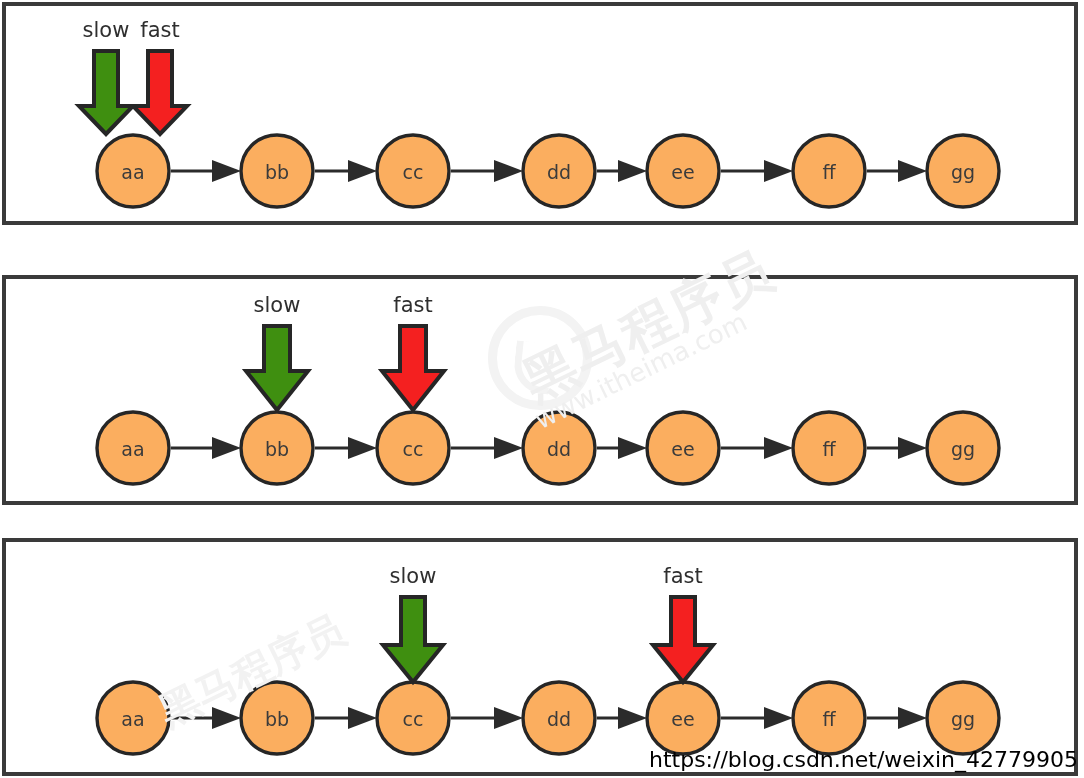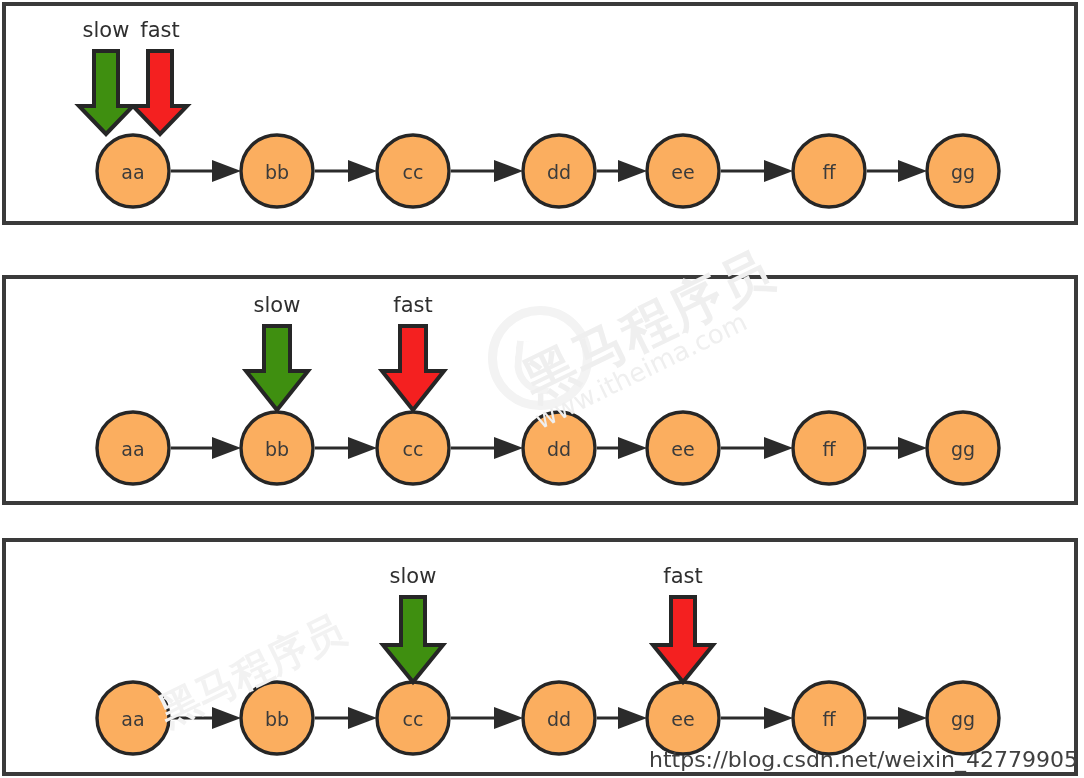--- a/index.html
+++ b/index.html
@@ -127,21 +127,21 @@
     transform: rotate(-26deg);
     transform-origin: left top;
     white-space: nowrap;
     pointer-events: none;
     user-select: none;
   }
   .wm-csdn {
     position: absolute;
     right: 6px;
     bottom: 6px;
-    color: #404040;
+    color: #000000;
     font-size: 22px;
     font-family: "DejaVu Sans", "Liberation Sans", sans-serif;
     white-space: nowrap;
     pointer-events: none;
     user-select: none;
   }
 </style>
 </head>
 <body>
 

